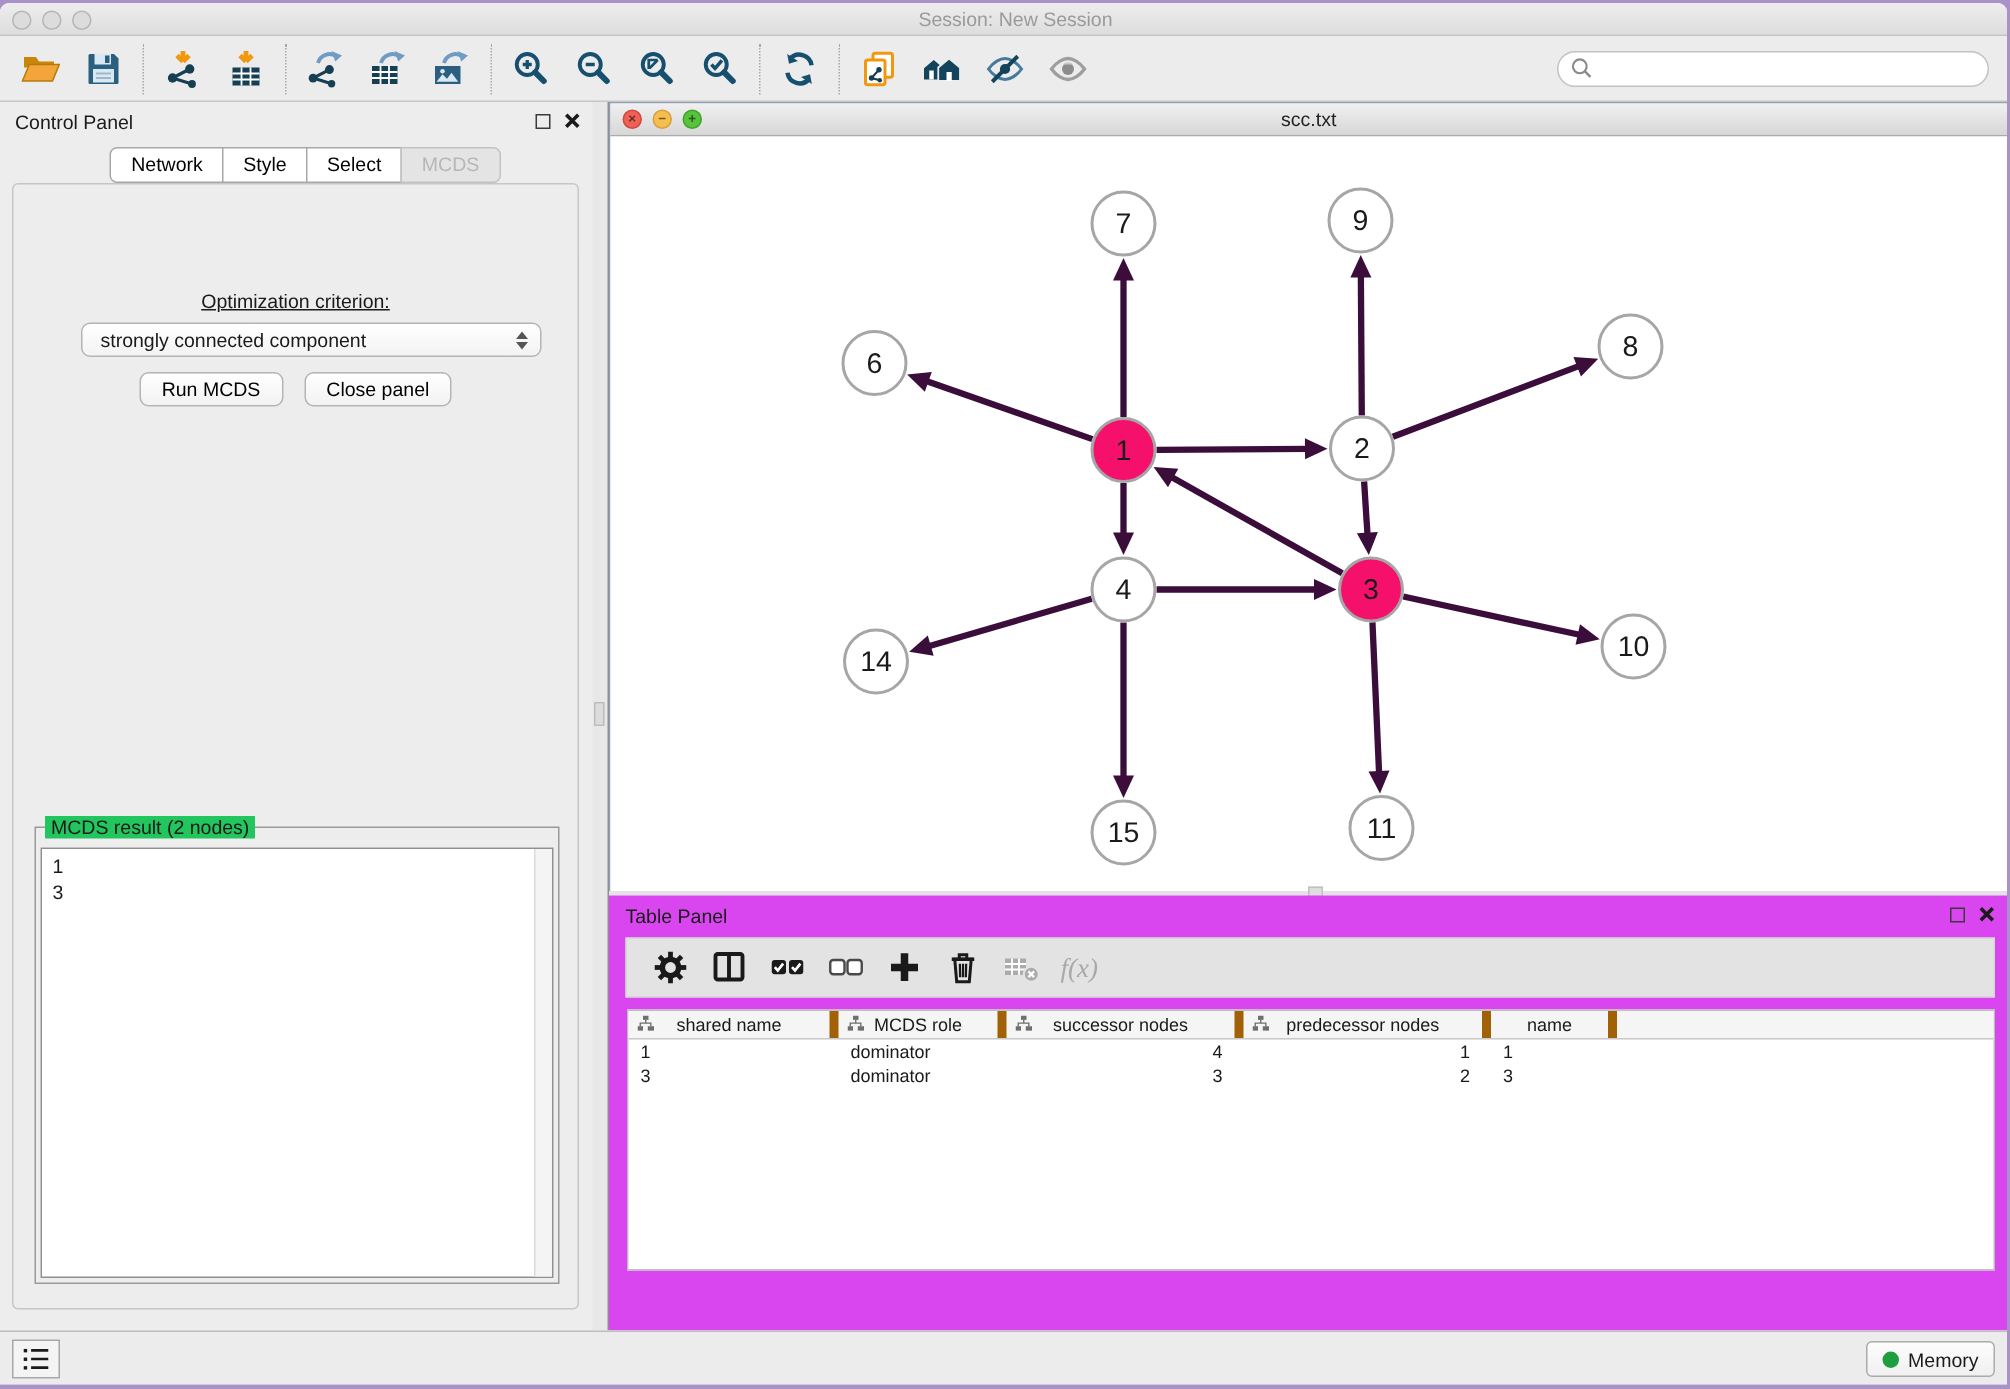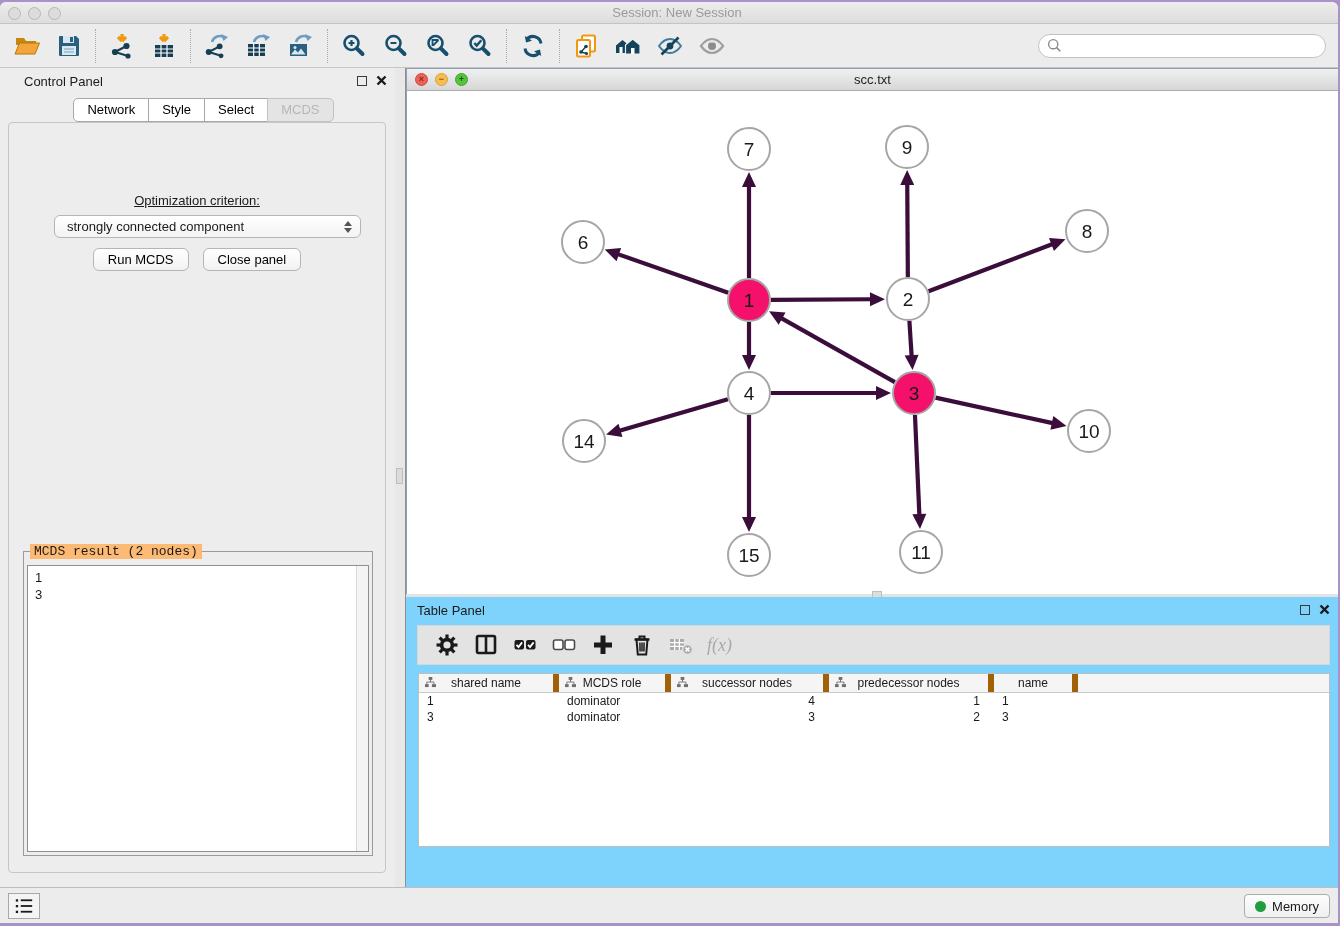--- a/index.html
+++ b/index.html
@@ -26,21 +26,21 @@
   .tb-btn { width:42px; height:36px; display:flex; align-items:center; justify-content:center; }
   .tb-sep { width:0; height:34px; border-left:1px dotted #A9A9A9; margin:0 5px; }
   .tb-btn.disabled { opacity:1; }
   .searchbox { margin-left:auto; margin-right:12px; width:288px; height:24px; background:#fff;
                border:1px solid #C2C2C2; border-radius:13px; display:flex; align-items:center; padding:0 8px; }
   .searchbox input { border:none; outline:none; flex:1; font-size:13px; background:transparent;
                      font-family:"Liberation Sans", sans-serif; }
 
   
   .control-panel { position:absolute; left:0; top:66px; width:395px; bottom:36px; background:#EDEDED; }
-  .panel-head { position:absolute; top:0; left:0; right:0; height:26px;margin-left:14px; }
+  .panel-head { position:absolute; top:0; left:0; right:0; height:26px; }
   .panel-head .ph-title { position:absolute; left:10px; top:6px; color:#1a1a1a; }
   .ph-icons { position:absolute; right:8px; top:7px; display:flex; gap:9px; align-items:center; }
   .float-icon { width:10px; height:10px; border:1.5px solid #3a3a3a; background:transparent; display:inline-block; }
   .seg { display:flex; }
   .seg .tab { padding:3px 13px 4px; background:#fff; border:1px solid #A8A8A8; margin-left:-1px;
               color:#000; font-size:13px; white-space:nowrap; }
   .seg .tab:first-child { border-radius:5px 0 0 5px; margin-left:12px; }
   .seg .tab:last-child { border-radius:0 5px 5px 0; }
   .seg .tab.active { background:#E4E4E4; color:#B7B7B7; border-color:#C2C2C2; }
   .cp-tabs { position:absolute; top:30px; left:0; right:0; display:flex; justify-content:center; }
@@ -50,21 +50,21 @@
   .dropdown { position:absolute; top:92px; left:45px; width:307px; height:23px;
               background:linear-gradient(#FFFFFF,#F3F3F3); border:1px solid #B5B5B5; border-radius:6px;
               display:flex; align-items:center; padding:0 8px 0 12px; }
   .dd-arrows { margin-left:auto; display:flex; flex-direction:column; gap:2px; }
   .dd-arrows .up { width:0;height:0;border-left:4px solid transparent;border-right:4px solid transparent;border-bottom:5px solid #555; }
   .dd-arrows .down { width:0;height:0;border-left:4px solid transparent;border-right:4px solid transparent;border-top:5px solid #555; }
   .cp-buttons { position:absolute; top:125px; left:0; right:0; display:flex; justify-content:center; gap:14px; }
   .btn { background:linear-gradient(#FFFFFF,#F2F2F2); border:1px solid #B5B5B5; border-radius:6px;
          padding:3px 14px; font-size:13px; font-family:"Liberation Sans", sans-serif; }
   .result-box { position:absolute; left:14px; right:12px; top:428px; bottom:16px; border:1px solid #9A9A9A; }
-  .result-legend { position:absolute; top:-8px; left:6px; background:#fdba74; padding:0 4px; font-size:13px;font-family:Liberation Mono, monospace; }
+  .result-legend { position:absolute; top:-8px; left:6px; background:#22c55e; padding:0 4px; font-size:13px; }
   .result-inner { position:absolute; left:3px; right:3px; top:13px; bottom:3px; background:#fff; border:1px solid #8F8F8F; }
   .result-scroll { position:absolute; right:0; top:0; bottom:0; width:12px; background:#F4F4F4; border-left:1px solid #DADADA; }
   .result-lines { padding:3px 7px; line-height:17px; font-size:13px; }
 
   
   .v-split { position:absolute; left:395px; width:11px; top:66px; bottom:36px; background:#E8E8E8;
              border-right:1px solid #8F8F8F; }
   .v-handle { position:absolute; left:1px; top:400px; width:7px; height:16px; background:#DCDCDC; border:1px solid #BDBDBD; }
   .h-split { position:absolute; left:406px; right:0; top:592px; height:3px; background:#E3E3E3; }
   .h-handle { position:absolute; left:50%; top:-3px; width:10px; height:8px; background:#DDDDDD; border:1px solid #C0C0C0; }
@@ -72,21 +72,21 @@
   
   .net-frame { position:absolute; left:406px; top:66px; right:0; height:526px; background:#fff;
                border-left:1px solid #8FA0B6; border-top:1px solid #8FA0B6; }
   .net-titlebar { position:absolute; top:0; left:0; right:0; height:22px;
                   background:linear-gradient(#F0F0F0,#D7D7D7); border-bottom:1px solid #ABABAB; }
   .net-titlebar .title { position:absolute; left:0; right:0; top:3px; text-align:center; color:#222; }
   .net-canvas { position:absolute; top:22px; left:0; right:0; bottom:0; background:#fff; }
   .net-canvas svg { position:absolute; top:0; left:0; }
 
   
-  .table-panel { position:absolute; left:406px; top:595px; right:0; bottom:36px; background:#7dd3fc; }
+  .table-panel { position:absolute; left:406px; top:595px; right:0; bottom:36px; background:#d946ef; }
   .tp-head { position:absolute; top:0; left:0; right:0; height:26px; }
   .tp-head .ph-title { position:absolute; left:11px; top:6px; }
   .tp-toolbar { position:absolute; top:28px; left:11px; right:8px; height:40px; background:#E3E3E3;
                 border:1px solid #D7D7D7; display:flex; align-items:center; padding-left:10px; gap:2px; }
   .tp-tbtn { width:37px; height:32px; display:flex; align-items:center; justify-content:center; }
   .fx-label { font-family:"Liberation Serif", serif; font-style:italic; font-size:18px; color:#A9A9A9; }
   .data-table { position:absolute; top:76px; left:12px; right:8px; bottom:40px; background:#fff; border:1px solid #BEBEBE; }
   .dt-header { display:flex; height:19px; background:#F5F5F5; border-bottom:1px solid #C9C9C9; }
   .dt-hcell { position:relative; border-right:6px solid #a16207; font-size:12px; }
   .dt-hcell .hlabel { position:absolute; left:0; right:0; top:2px; text-align:center; }

